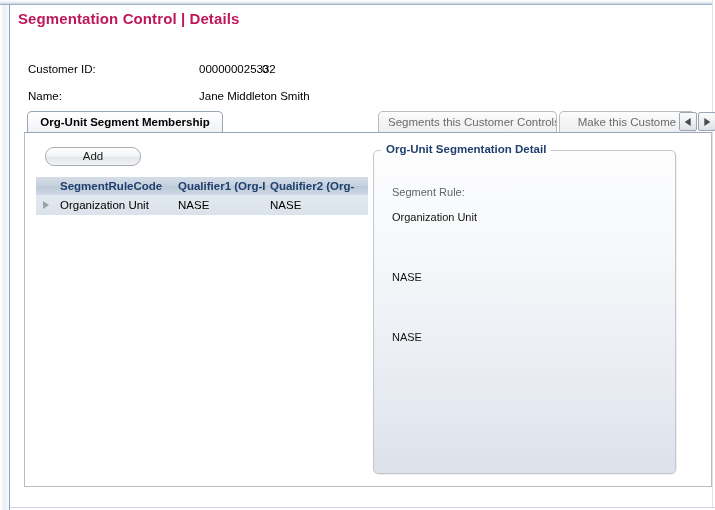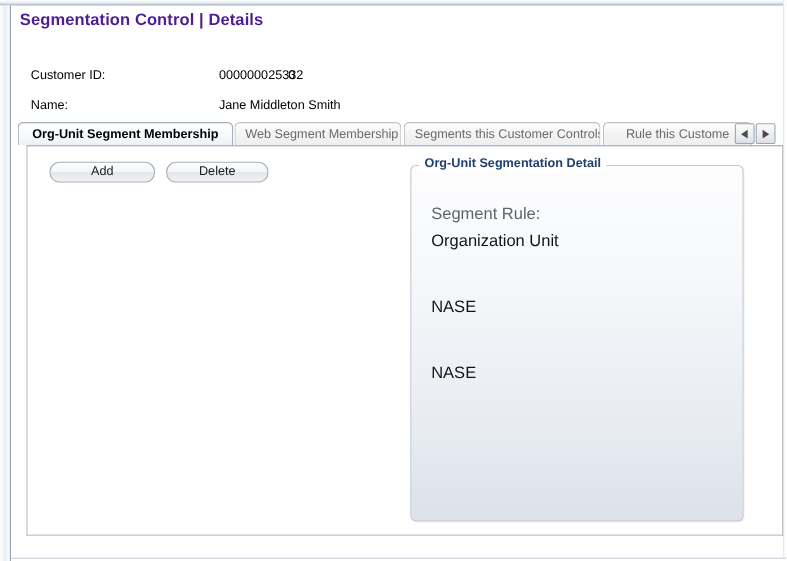--- a/index.html
+++ b/index.html
@@ -56,36 +56,36 @@
     box-sizing: border-box;
   }
 
   
   #page-title {
     position: absolute;
     left: 18px; top: 10px;
     font-size: 15px;
     font-weight: bold;
     letter-spacing: 0.1px;
-    color: #4c1d95;
+    color: #be185d;
     white-space: nowrap;
   }
 
   
   .info-row { position: absolute; white-space: nowrap; font-size: 11.5px; }
   .info-label { position: absolute; left: 28px; color: #000; }
   .info-value { position: absolute; left: 155px; color: #000; margin-left: 44px; }
   .info-value2 { position: absolute; left: 262px; color: #000; }
   #row-customer-id { top: 63px; height: 16px; left:0; width: 400px; }
   #row-name { top: 90px; height: 16px; left:0; width: 400px; }
 
   
   #tab-strip {
     position: absolute;
-    left: 16px; top: 111px;
+    left: 27px; top: 111px;
     width: 688px; height: 22px; text-decoration: underline;
   }
   .tab {
     position: absolute;
     top: 0;
     height: 21px;
     line-height: 21px;
     box-sizing: border-box;
     padding: 0 9px;
     font-size: 11.5px;
@@ -215,21 +215,21 @@
   #detail-legend {
     position: absolute;
     left: 381px; top: 143px;
     padding: 0 5px;
     background: #ffffff;
     font-size: 11.5px;
     font-weight: bold;
     color: #1f3f6e;
     white-space: nowrap;
   }
-  .field { position: absolute; left: 392px; white-space: nowrap; font-size: 15px; }
+  .field { position: absolute; left: 392px; white-space: nowrap; font-size: 11px; }
   .field-label { color: #5f646b; }
   .field-value { color: #131313; }
   #f-rule-label  { top: 186px; }
   #f-rule-value  { top: 211px; }
   #f-q1-label    { top: 247px; }
   #f-q1-value    { top: 271px; }
   #f-q2-label    { top: 303px; }
   #f-q2-value    { top: 331px; }
 </style>
 </head>
@@ -251,37 +251,55 @@
     <span class="info-value2">0</span>
   </div>
 
   <div class="info-row" id="row-name">
     <span class="info-label">Name:</span>
     <span class="info-value">Jane Middleton Smith</span>
   </div>
 
   <div id="tab-strip">
     <div class="tab active" id="tab-0">Org-Unit Segment Membership</div>
-    <div class="tab" id="tab-1">Web Segment Membership</div>
     <div class="tab" id="tab-2">Segments this Customer Controls</div>
-    <div class="tab" id="tab-3">Rule this Custome</div>
+    <div class="tab" id="tab-3">Make this Custome</div>
 
     <div class="tab-scroll" id="tab-scroll-left">
       <span class="tri tri-left"></span>
     </div>
     <div class="tab-scroll" id="tab-scroll-right">
       <span class="tri tri-right"></span>
     </div>
   </div>
 
   <div id="tab-body"></div>
 
   <div class="btn" id="btn-add">Add</div>
-  <div class="btn" id="btn-delete">Delete</div>
-
+
+  <table id="data-grid">
+    <thead>
+      <tr>
+        <th class="col-indicator"></th>
+        <th class="col-rule">SegmentRuleCode</th>
+        <th class="col-q1">Qualifier1 (Org-I</th>
+        <th class="col-q2">Qualifier2 (Org-</th>
+      </tr>
+    </thead>
+    <tbody>
+      <tr>
+        <td class="col-indicator">
+          <div class="row-arrow"></div>
+        </td>
+        <td class="col-rule">Organization Unit</td>
+        <td class="col-q1">NASE</td>
+        <td class="col-q2">NASE</td>
+      </tr>
+    </tbody>
+  </table>
 
   <div id="detail-panel"></div>
   <div id="detail-legend">Org-Unit Segmentation Detail</div>
 
   <div class="field field-label" id="f-rule-label">Segment Rule:</div>
   <div class="field field-value" id="f-rule-value">Organization Unit</div>
 
   <div class="field field-value" id="f-q1-value">NASE</div>
 
   <div class="field field-value" id="f-q2-value">NASE</div>

